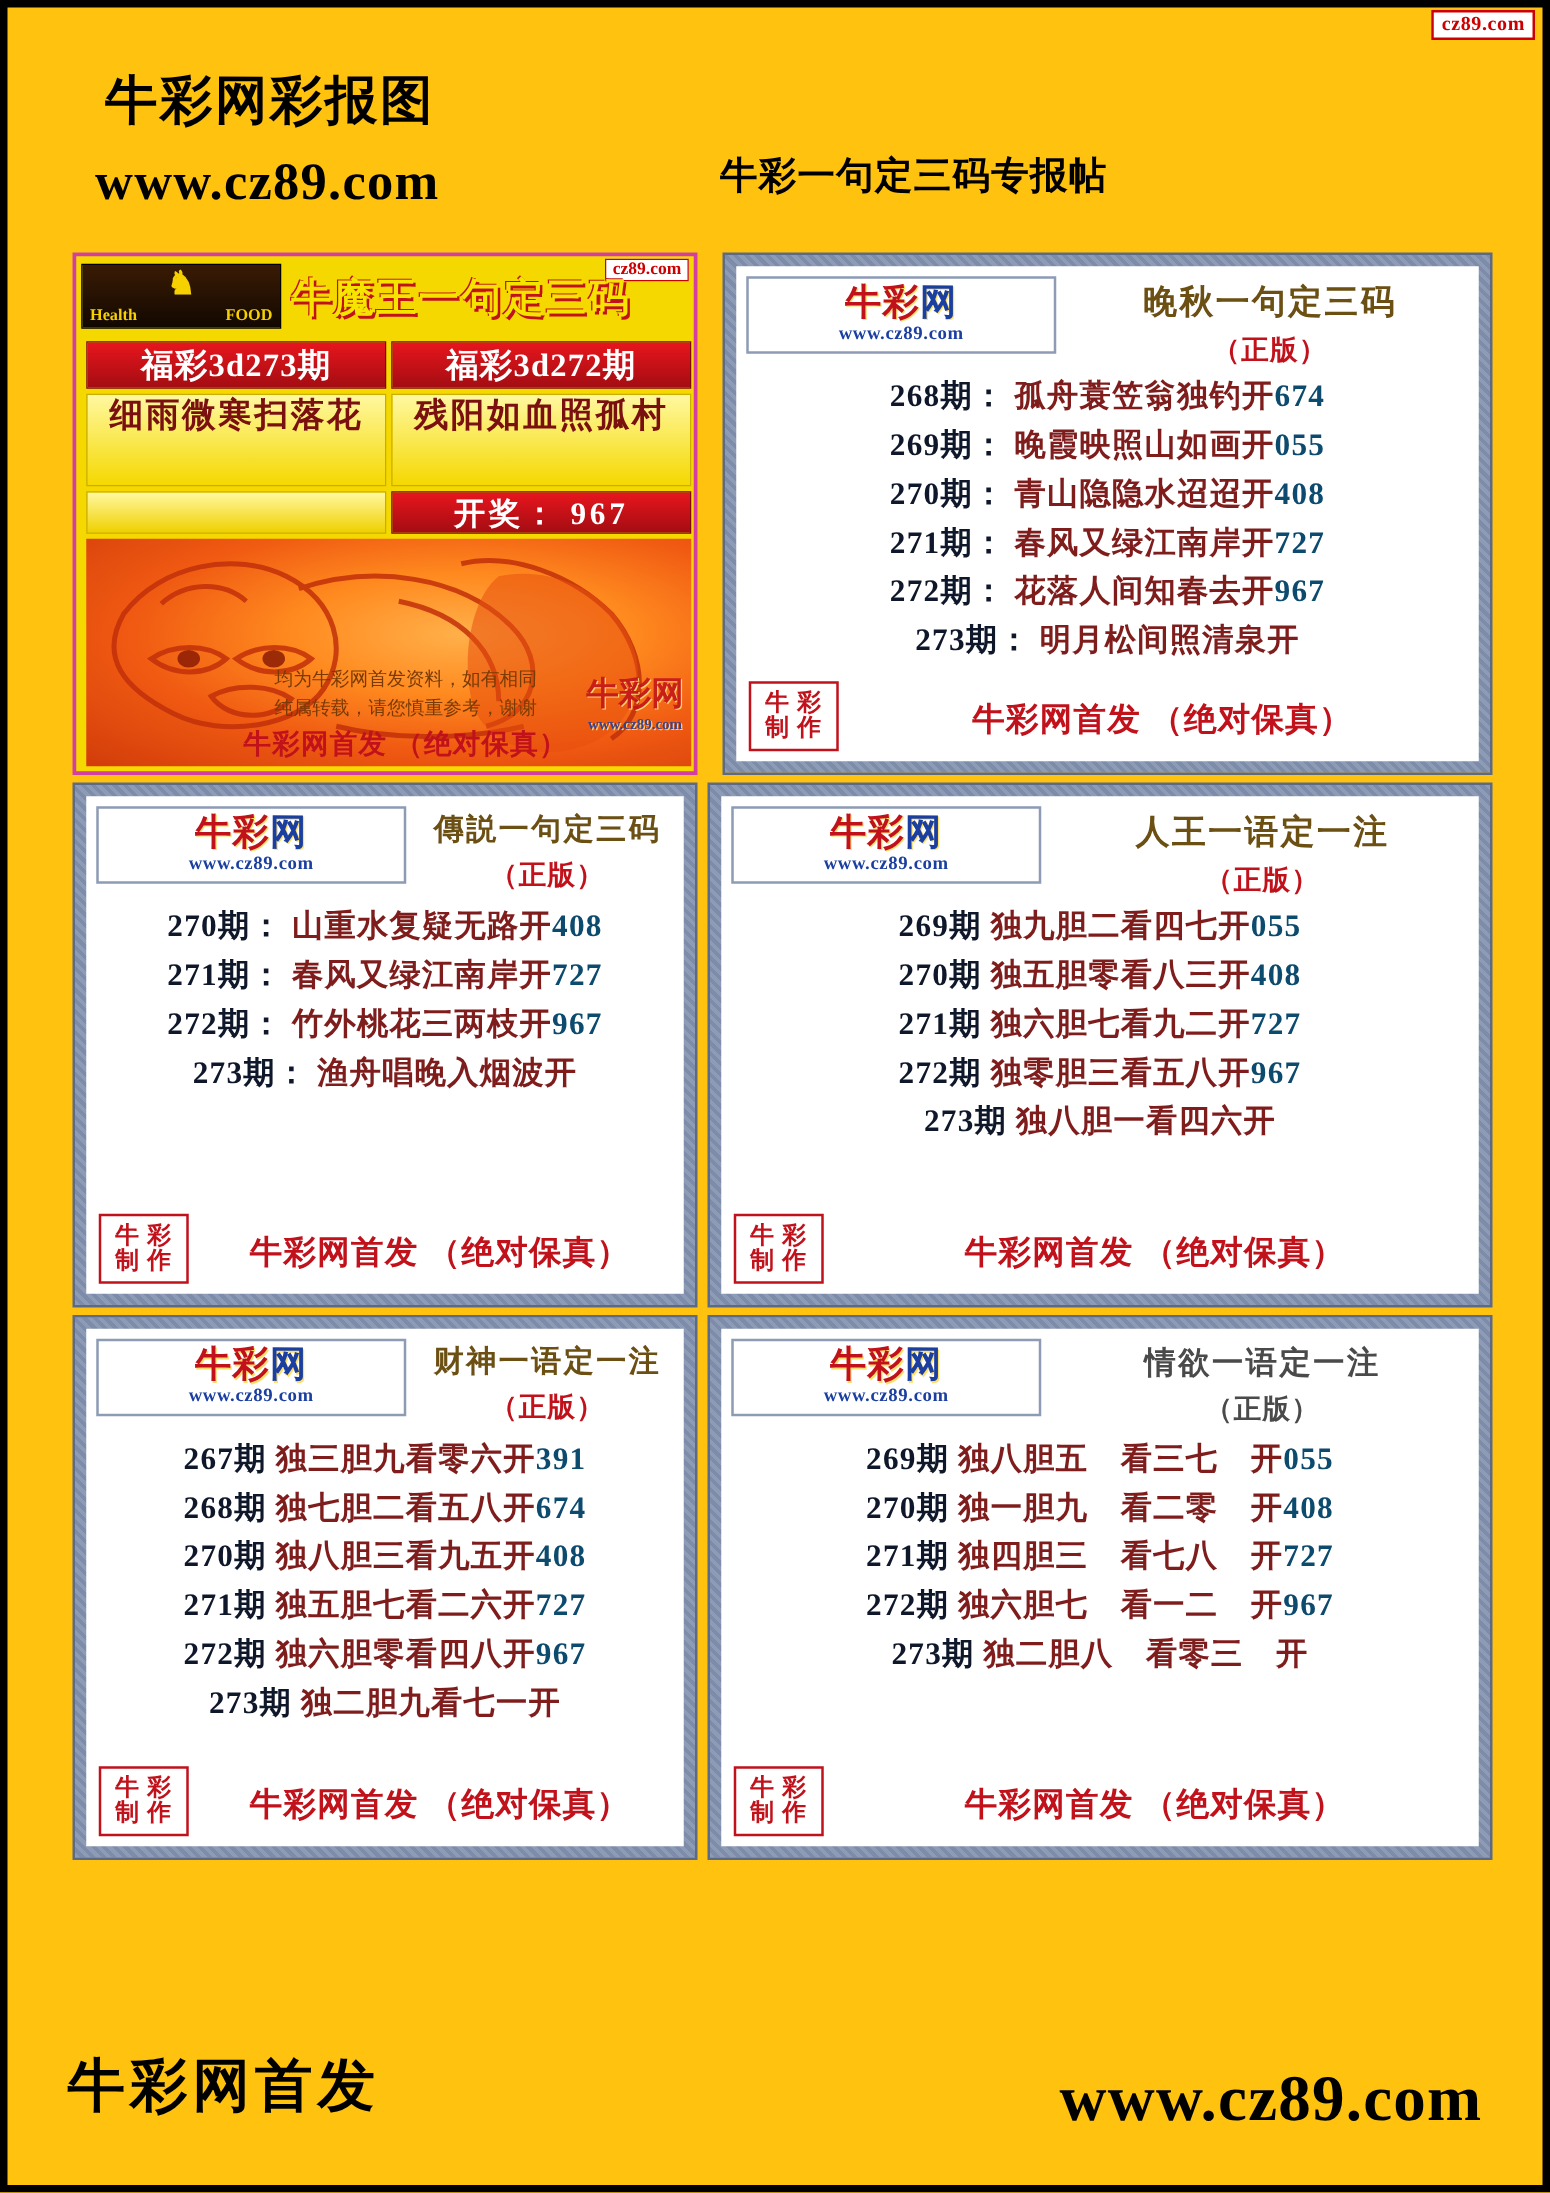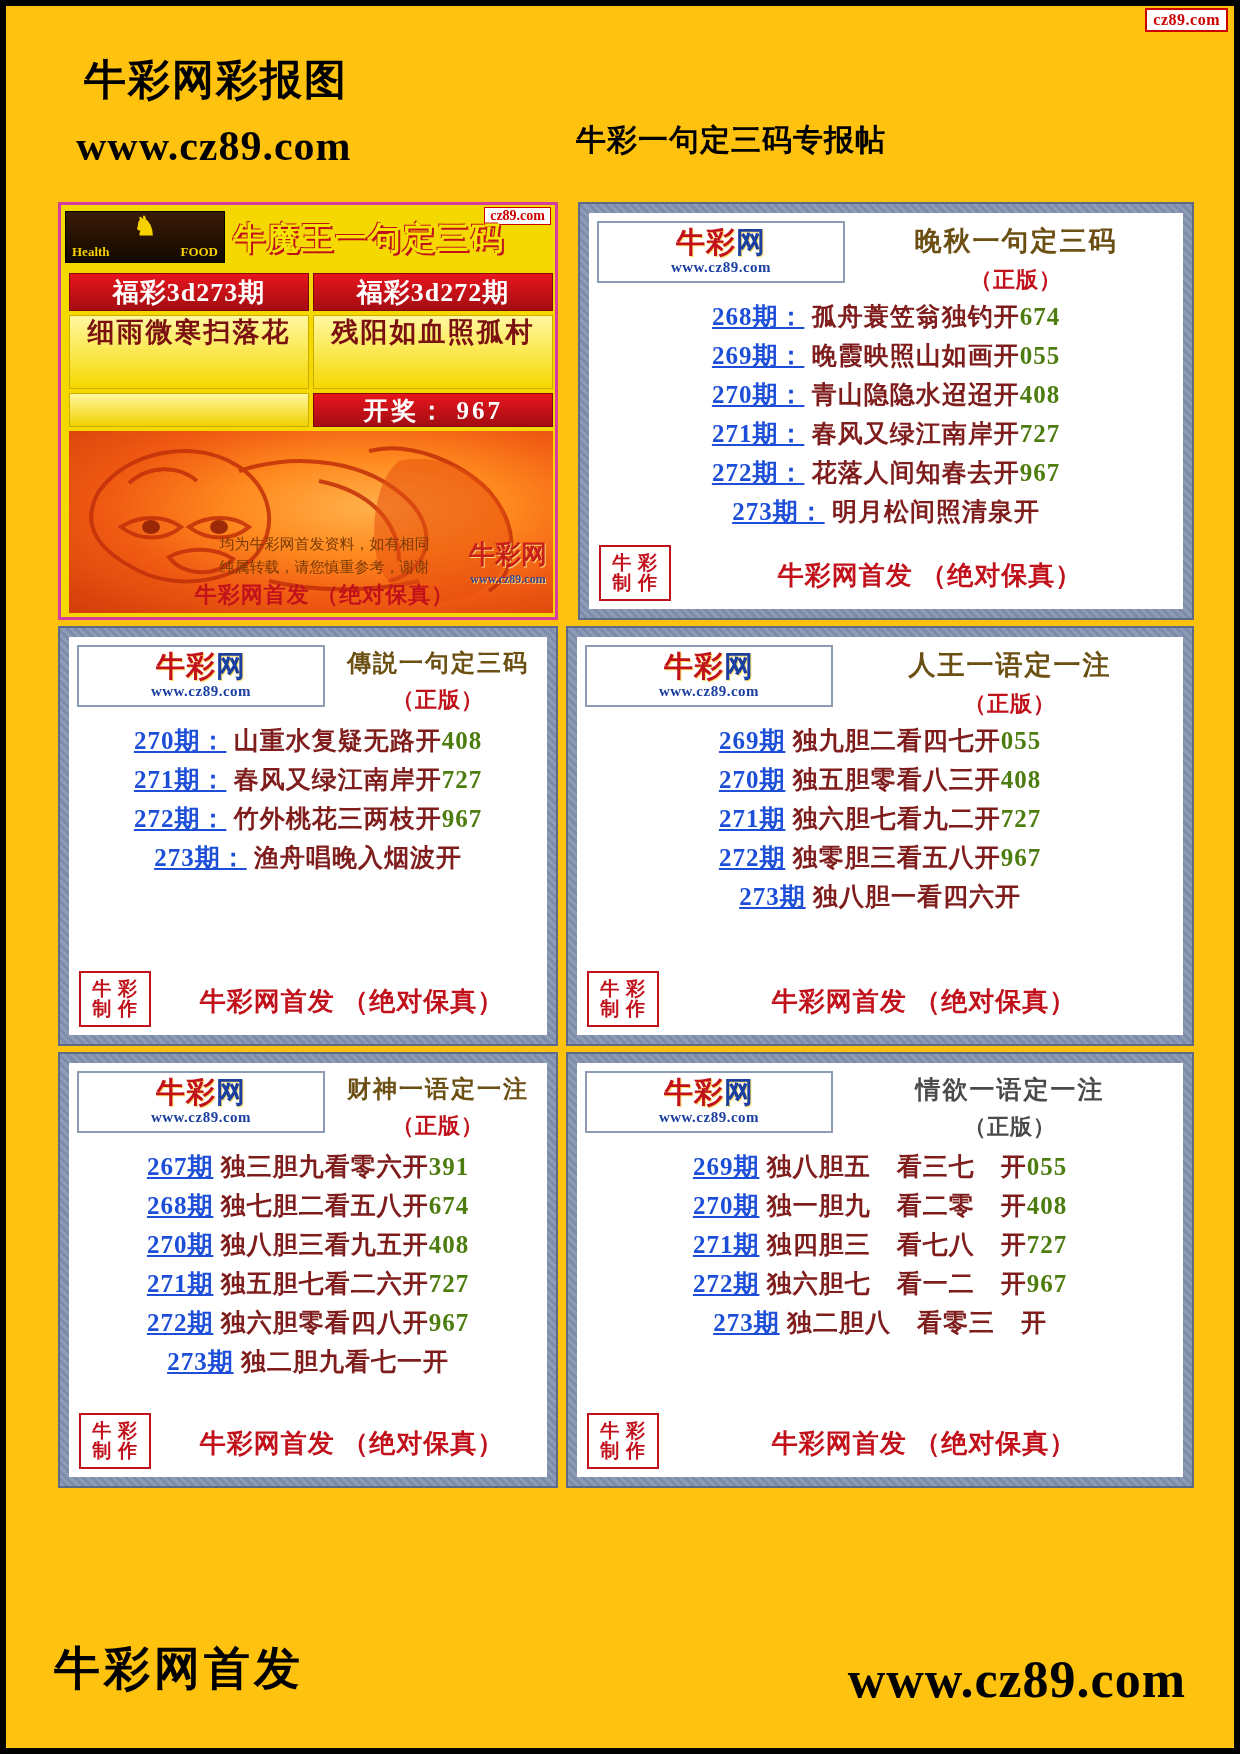--- a/index.html
+++ b/index.html
@@ -115,23 +115,23 @@
   .rows {
     position: absolute; left: 0; top: 84px; width: 100%;
     font-family: "Liberation Serif", serif;
   }
   .row {
     font-size: 25px; font-weight: bold;
     letter-spacing: 1px;
     padding: 3px 0;
     text-align: center;
   }
-  .row .issue { color: #1d4ed8; text-decoration: underline; }
+  .row .issue { color: #0f172a; }
   .row .txt { color: #7f1d1d; }
-  .row .num { color: #4d7c0f; }
+  .row .num { color: #0c4a6e; }
 
   .stamp {
     position: absolute; left: 10px; bottom: 8px;
     width: 72px; height: 56px;
     border: 2px solid #c1121c;
     color: #c1121c;
     font-family: "Liberation Serif", serif;
     font-weight: bold; font-size: 19px;
     display: flex; flex-direction: column;
     align-items: center; justify-content: center;

